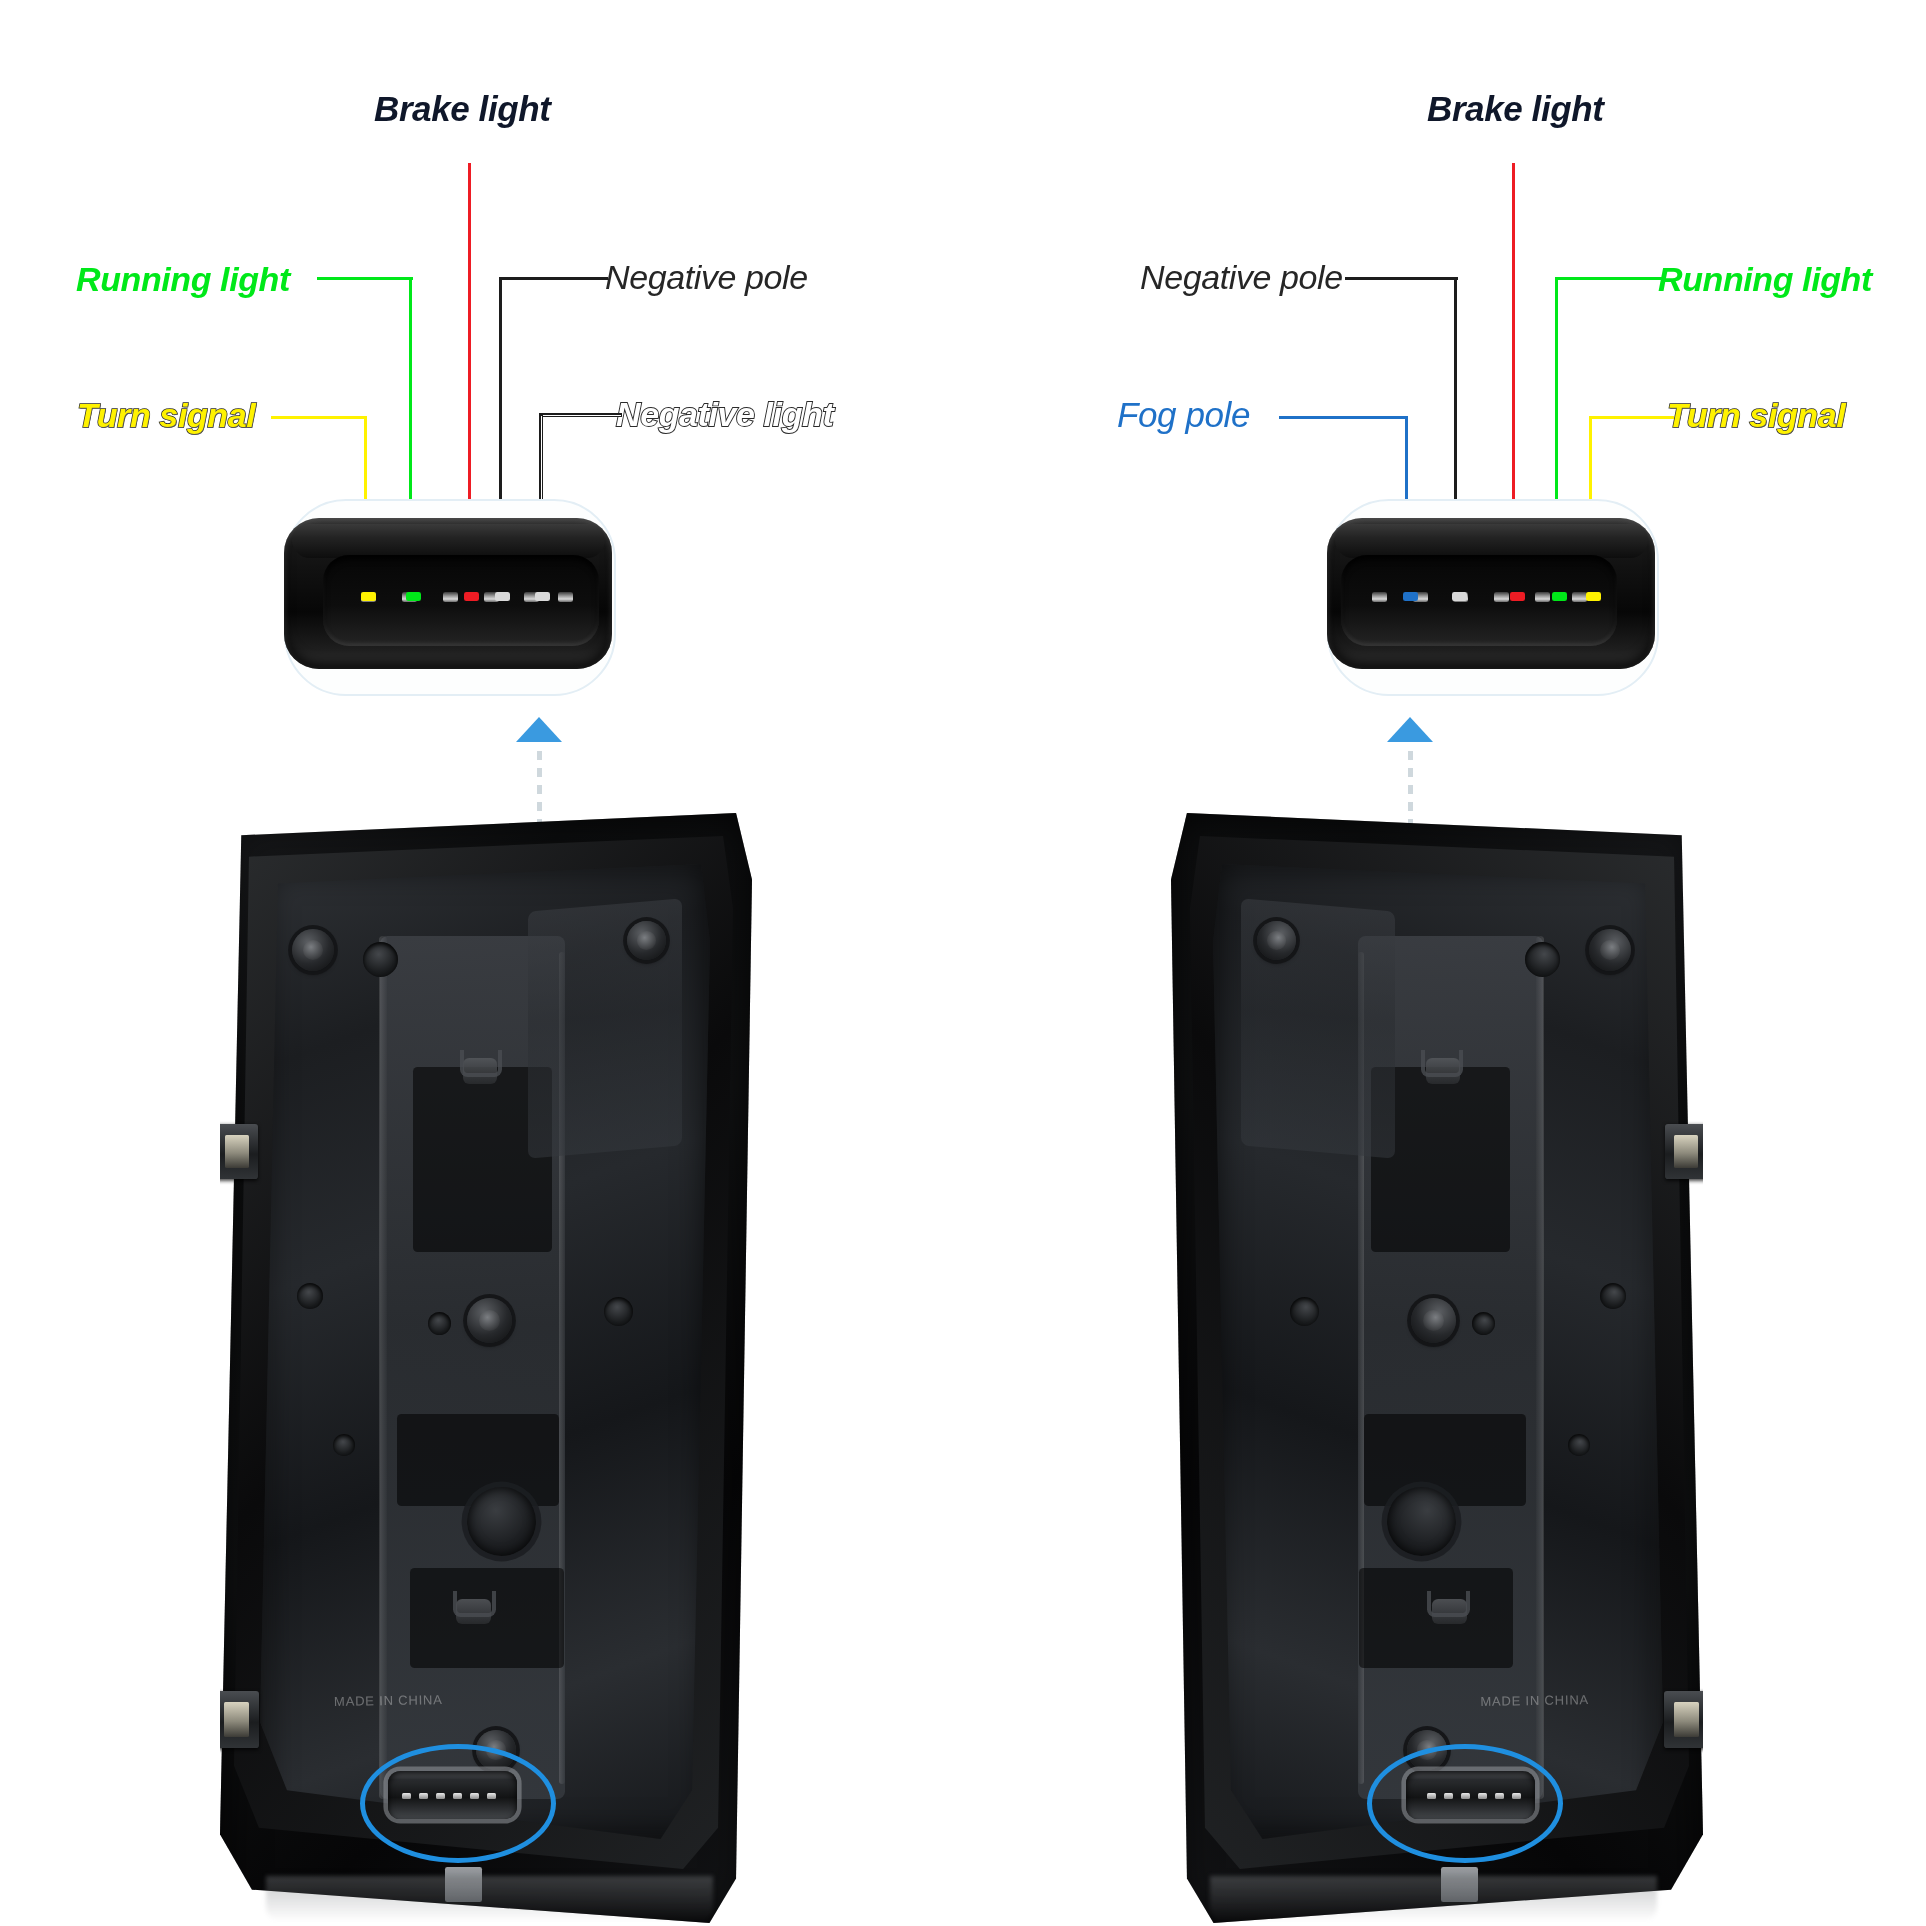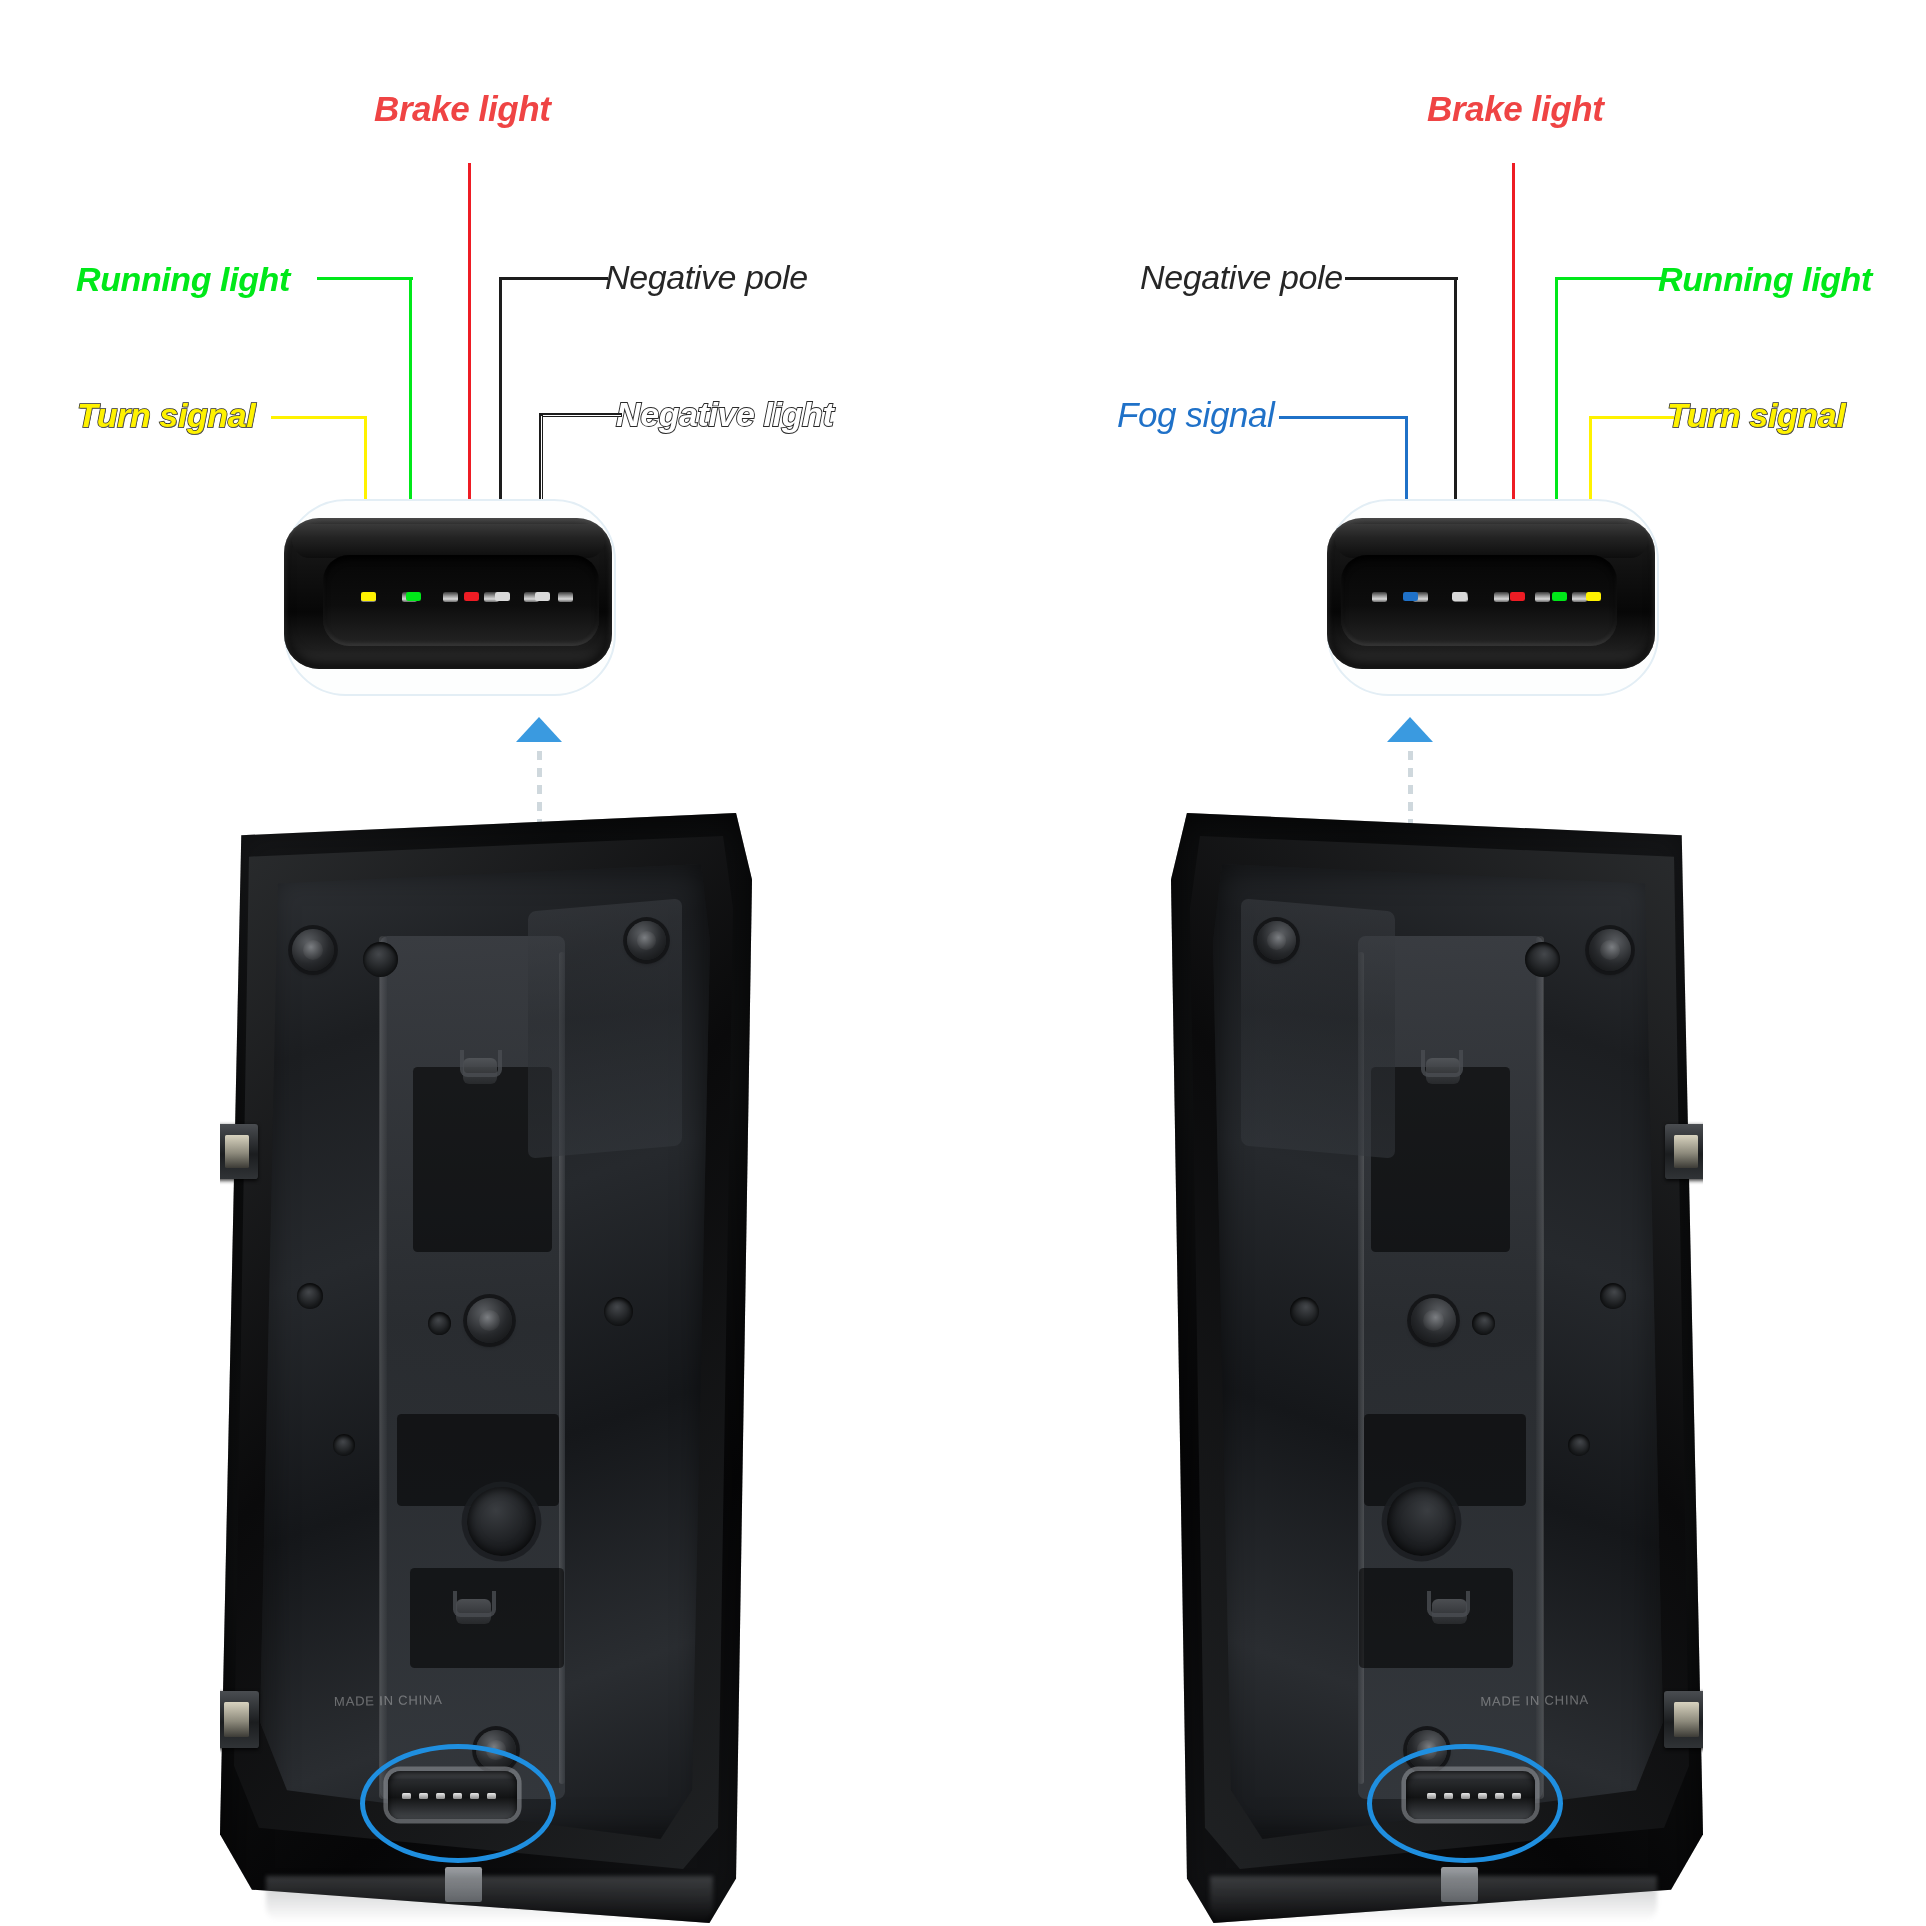--- a/index.html
+++ b/index.html
@@ -1,21 +1,21 @@
 <!DOCTYPE html>
 <html style="font-size:12.3px"><head>
 <meta charset="utf-8">
 <style>
   html,body{margin:0;padding:0;background:#ffffff;}
   body{width:1926px;height:1926px;font-family:"Liberation Sans",sans-serif;overflow:hidden;}
   .stage{position:relative;width:1926px;height:1926px;background:#fff;}
 
   
   .lbl{position:absolute;white-space:nowrap;font-style:italic;font-weight:bold;letter-spacing:-0.4px;}
-  .lbl-red{color:#ef4444;font-size:35px;}
+  .lbl-red{color:#0f172a;font-size:35px;}
   .lbl-green{color:#00e819;font-size:34px;}
   .lbl-black{color:#262626;font-size:34px;font-weight:normal;}
   .lbl-blue{color:#1f71c8;font-size:35px;font-weight:normal;}
   .lbl-yellow{color:#fff200;font-size:34px;
       -webkit-text-stroke:1.5px #2b2b2b;
       paint-order:stroke fill;
       text-shadow:0.8px 0.8px 0 #555;}
   .lbl-outline{color:#ffffff;font-size:34px;
       -webkit-text-stroke:1.9px #2b2b2b;
       paint-order:stroke fill;}
@@ -192,21 +192,21 @@
 
       <div class="foot" style="left:225px; top:1054px; width:37px; height:35px;"></div>
       <div class="reflection" style="left:46px; top:1063px; width:447px; height:46px;"></div>
     </div>
   </div>
 
   <div>
 
     <div class="lbl lbl-red" style="left:1427px; top:89px;">Brake light</div>
     <div class="lbl lbl-black" style="left:1140px; top:258px;">Negative pole</div>
-    <div class="lbl lbl-blue" style="left:1117px; top:395px;">Fog signal</div>
+    <div class="lbl lbl-blue" style="left:1117px; top:395px;">Fog pole</div>
     <div class="lbl lbl-green" style="left:1658px; top:260px;">Running light</div>
     <div class="lbl lbl-yellow" style="left:1667px; top:396px;">Turn signal</div>
 
     <div class="ln v" style="left:1512px; top:163px; height:425px; border-left-width:3.9px; border-left-color:#ee1c24;"></div>
 
     <div class="ln h" style="left:1345px; top:277px; width:113px; border-top-width:3.9px; border-top-color:#1d1d1d;"></div>
     <div class="ln v" style="left:1454px; top:277px; height:311px; border-left-width:3.9px; border-left-color:#1d1d1d;"></div>
 
     <div class="ln h" style="left:1279px; top:416px; width:129px; border-top-width:3.9px; border-top-color:#1f71c8;"></div>
     <div class="ln v" style="left:1405px; top:416px; height:173px; border-left-width:3.9px; border-left-color:#1f71c8;"></div>

